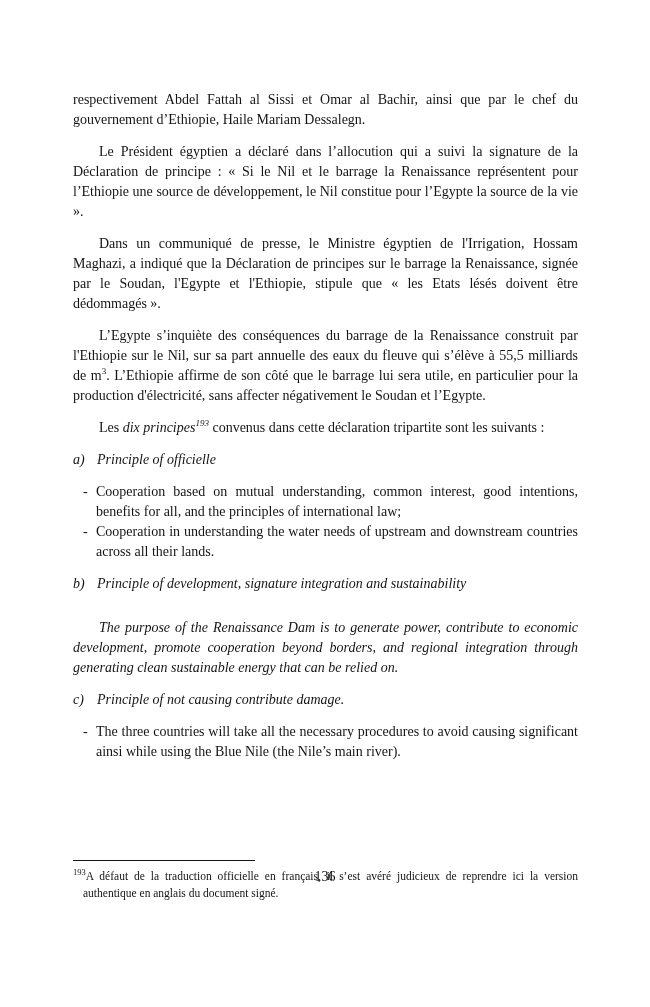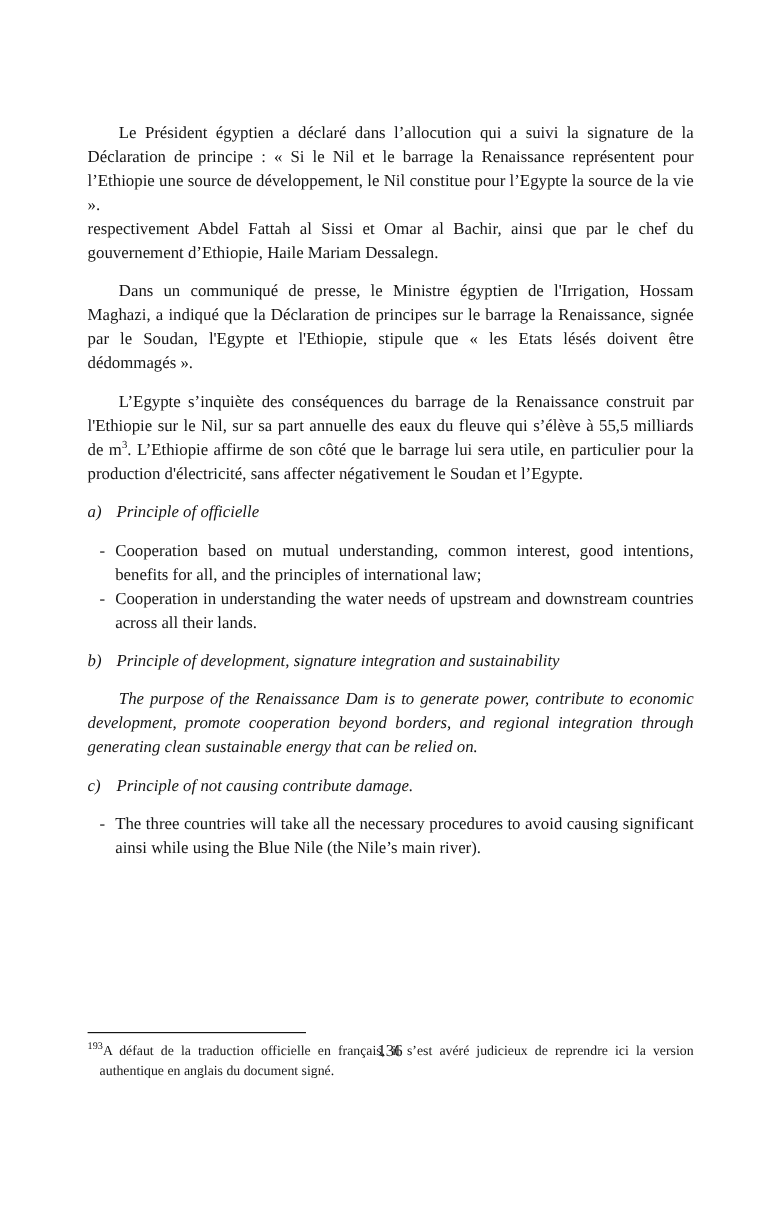--- a/index.html
+++ b/index.html
@@ -64,21 +64,21 @@
   .dash {
     width: 13px;
     flex-shrink: 0;
   }
   .bullet-text {
     flex: 1;
     text-align: justify;
     font-family: Liberation Serif, serif;
   }
   .purpose-para {
-    margin-top: 12px;
+    margin-top: 24px;
     font-style: italic;
     text-indent: 26px;
     text-align: justify;
   }
   .footnote-area {
     position: absolute;
     left: 73px;
     right: 72px;
     top: 860px;
   }
@@ -107,28 +107,29 @@
     font-size: 14px;
   }
 </style>
 </head>
 <body>
 
 <div class="page">
 
   <div class="body-text">
 
+    <p class="para">respectivement Abdel Fattah al Sissi et Omar al Bachir, ainsi que par le chef du gouvernement d’Ethiopie, Haile Mariam Dessalegn.</p>
+
     <p class="para spaced indent">Le Président égyptien a déclaré dans l’allocution qui a suivi la signature de la Déclaration de principe : « Si le Nil et le barrage la Renaissance représentent pour l’Ethiopie une source de développement, le Nil constitue pour l’Egypte la source de la vie ».</p>
-
-    <p class="para">respectivement Abdel Fattah al Sissi et Omar al Bachir, ainsi que par le chef du gouvernement d’Ethiopie, Haile Mariam Dessalegn.</p>
 
     <p class="para spaced indent">Dans un communiqué de presse, le Ministre égyptien de l'Irrigation, Hossam Maghazi, a indiqué que la Déclaration de principes sur le barrage la Renaissance, signée par le Soudan, l'Egypte et l'Ethiopie, stipule que « les Etats lésés doivent être dédommagés ».</p>
 
     <p class="para spaced indent"><span>L’Egypte s’inquiète des conséquences du barrage de la Renaissance construit par l'Ethiopie sur le Nil, sur sa part annuelle des eaux du fleuve qui s’élève à 55,5 milliards de m</span><sup>3</sup><span>. L’Ethiopie affirme de son côté que le barrage lui sera utile, en particulier pour la production d'électricité, sans affecter négativement le Soudan et l’Egypte.</span></p>
 
+    <p class="para spaced indent"><span>Les </span><em>dix principes</em><sup class="italic">193</sup><span> convenus dans cette déclaration tripartite sont les suivants :</span></p>
 
     <div class="list-item">
       <span class="list-label">a)</span>
       <span class="list-text">Principle of officielle</span>
     </div>
 
     <div class="bullet first">
       <span class="dash">-</span>
       <span class="bullet-text">Cooperation based on mutual understanding, common interest, good intentions, benefits for all, and the principles of international law;</span>
     </div>

